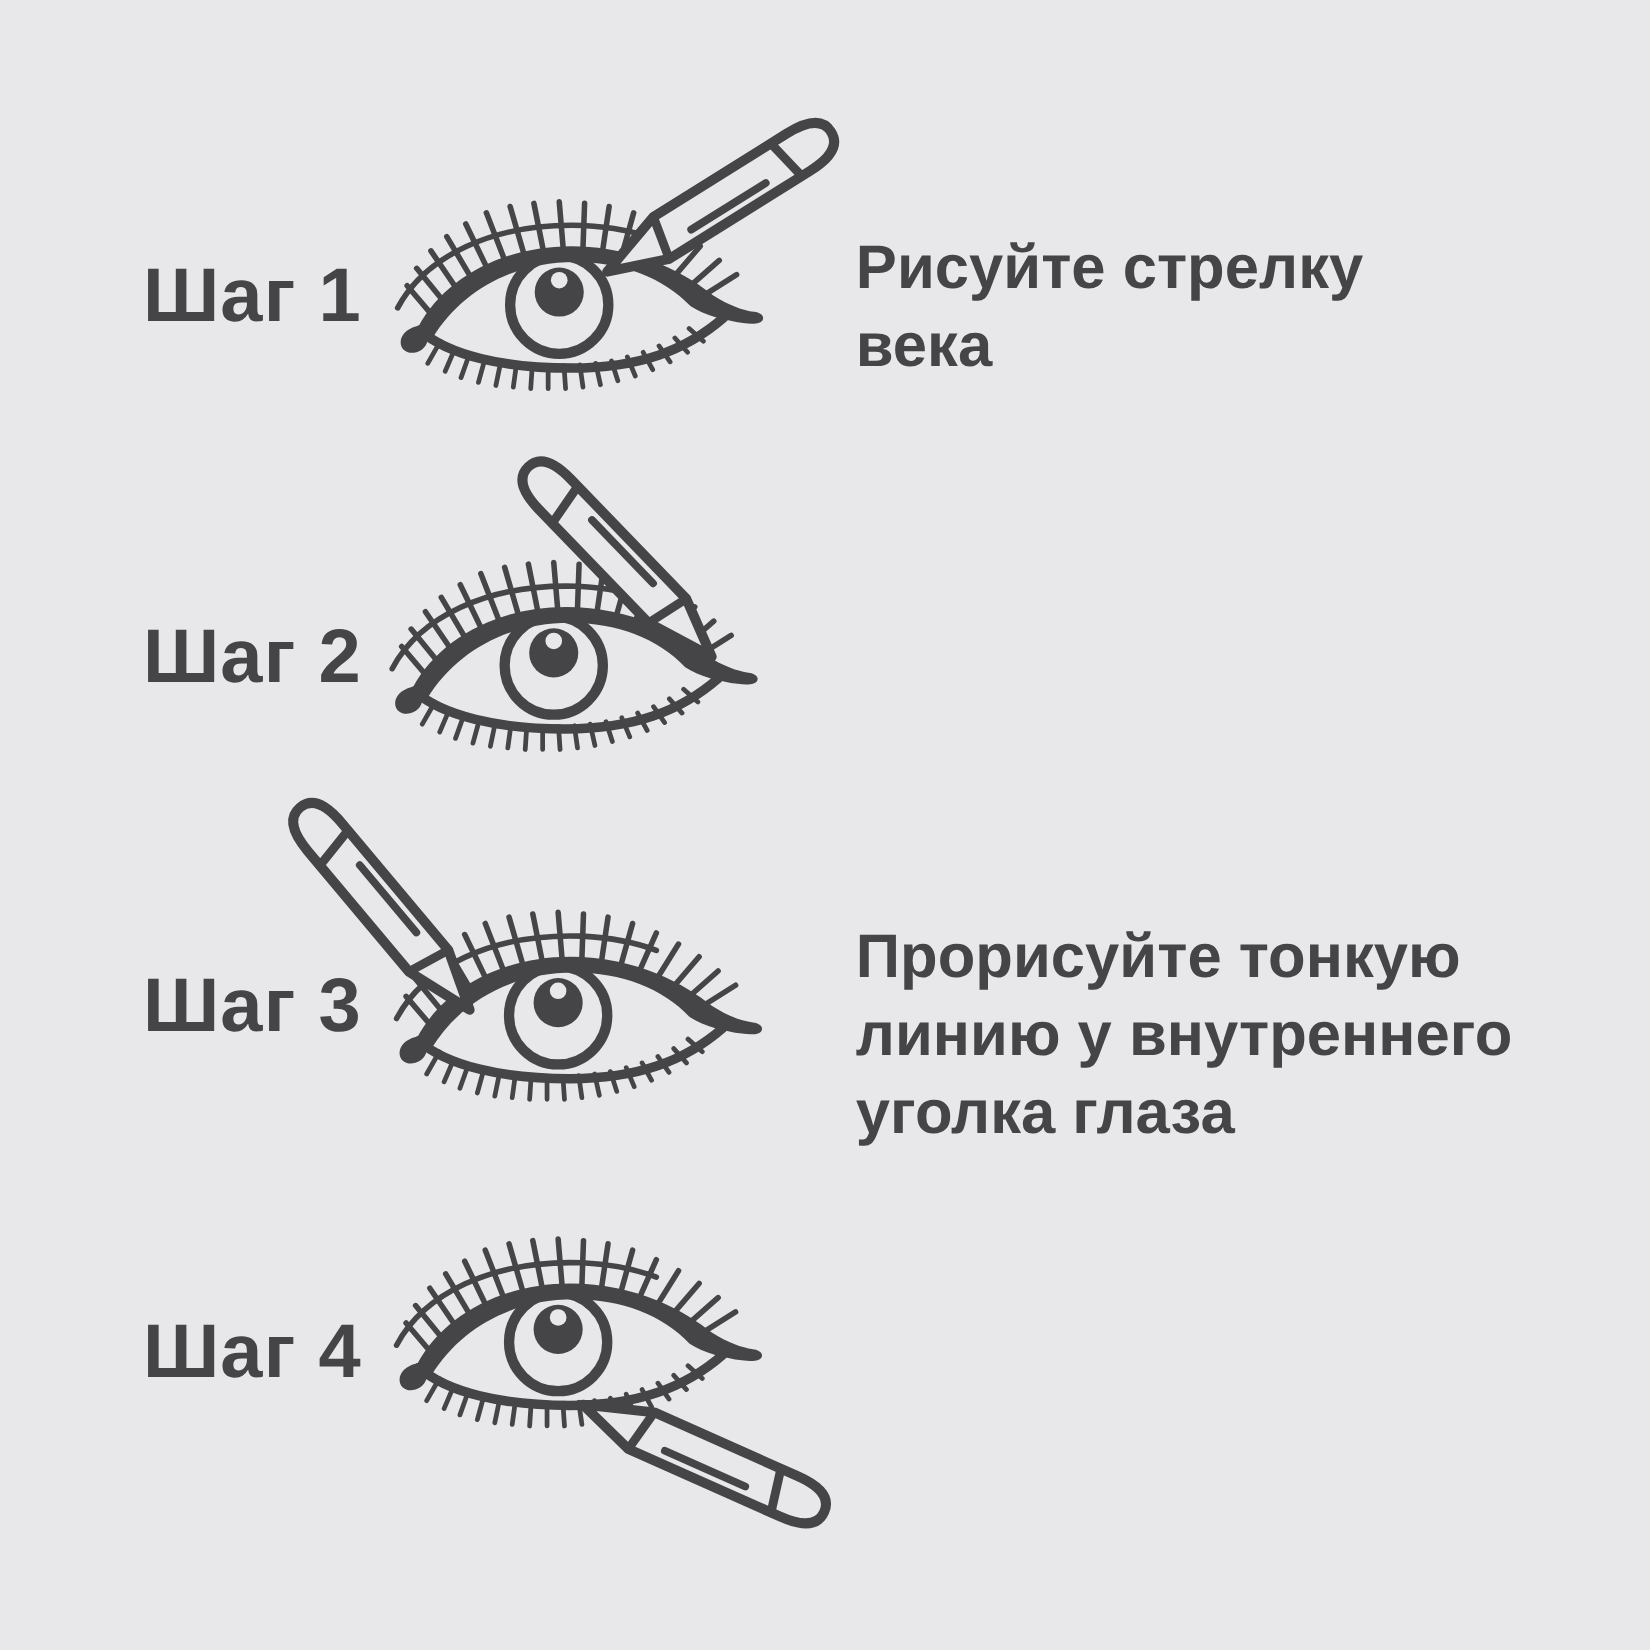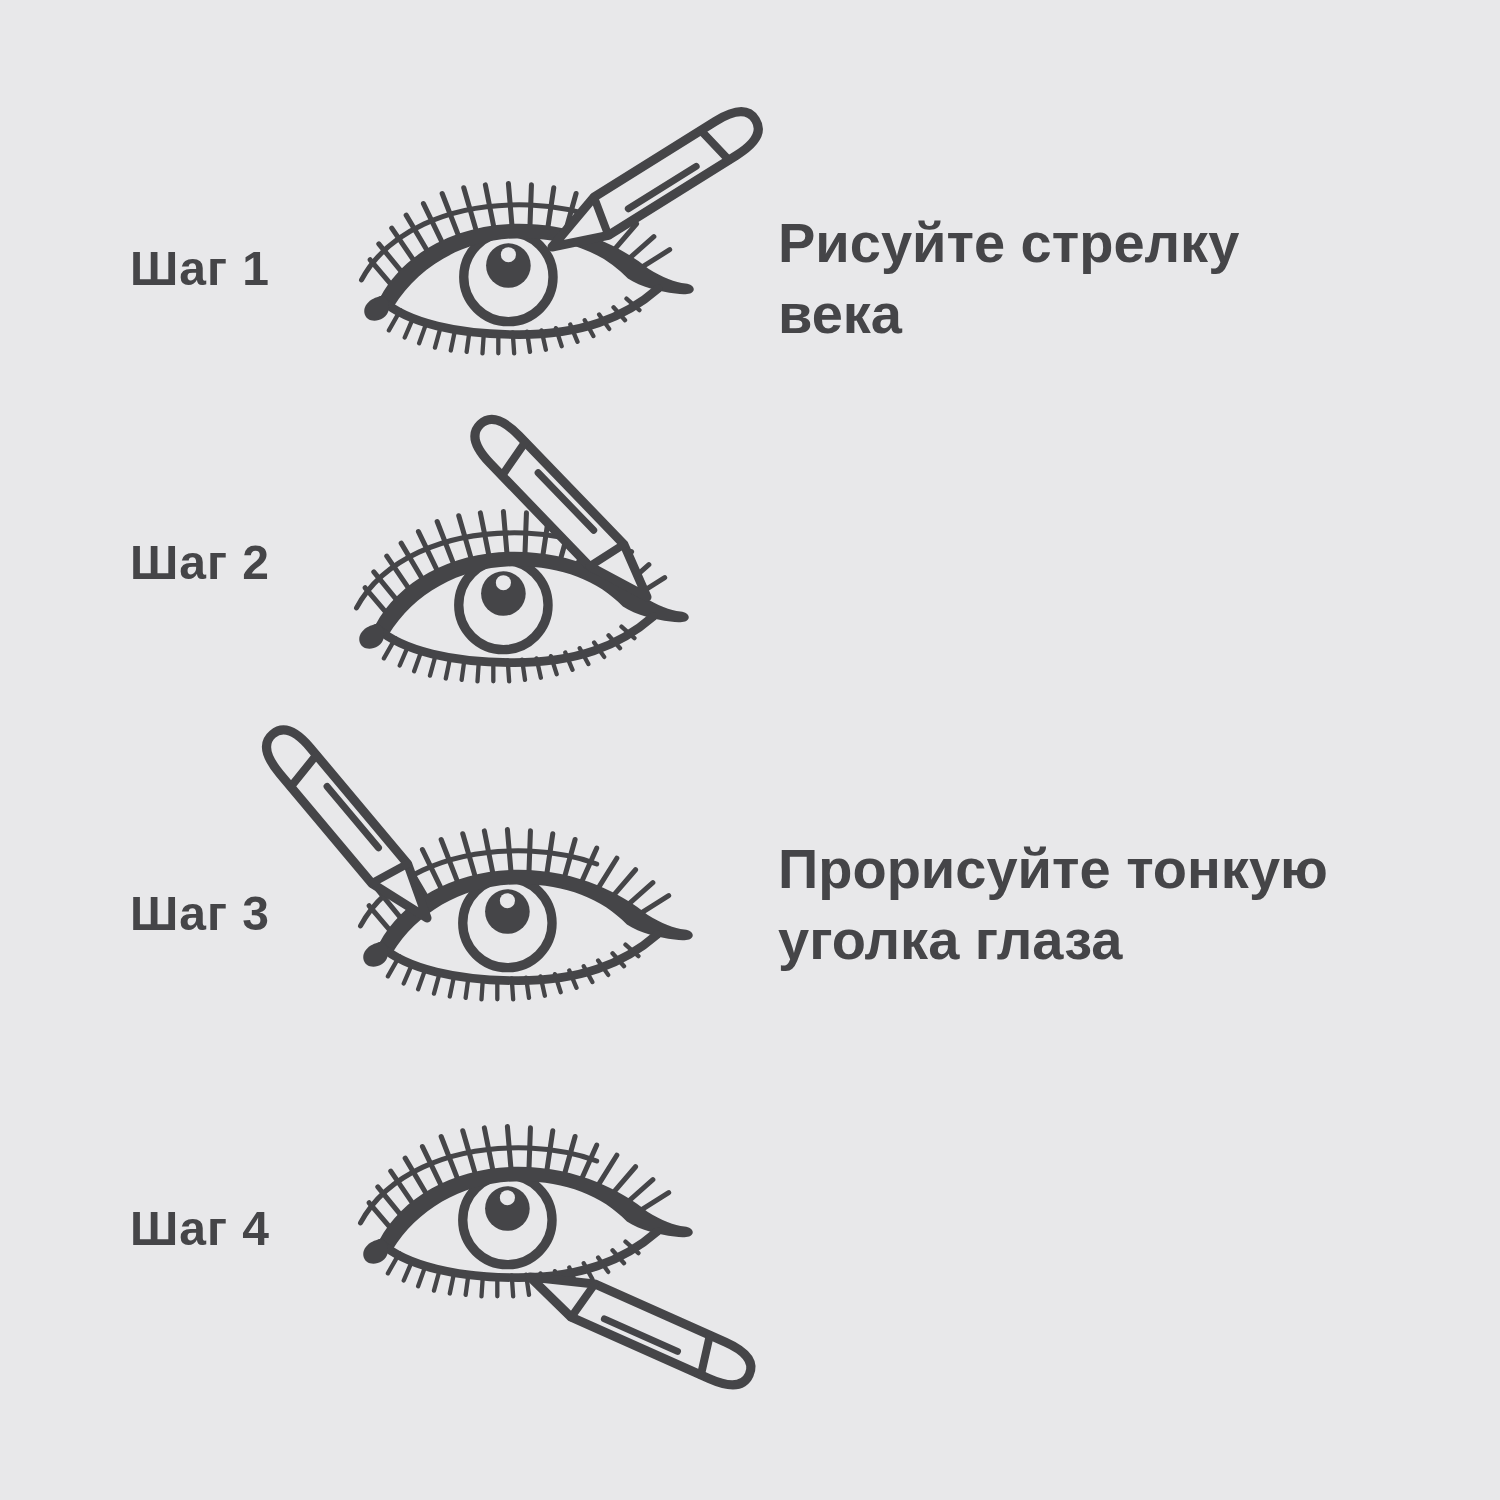--- a/index.html
+++ b/index.html
@@ -31,21 +31,21 @@
   .lash-up    { fill: none; stroke: var(--ink); stroke-width: 7;  stroke-linecap: round; }
   .lash-dn    { fill: none; stroke: var(--ink); stroke-width: 6;  stroke-linecap: round; }
   .pencil-body{ fill: var(--bg); stroke: var(--ink); stroke-width: 9; stroke-linejoin: round; }
   .pencil-line{ fill: none; stroke: var(--ink); stroke-width: 8; stroke-linecap: round; }
   .pencil-det { fill: none; stroke: var(--ink); stroke-width: 7; stroke-linecap: round; }
 
   .step-label {
     position: absolute;
     left: 130px;
     color: var(--ink);
-    font-size: 48px;
+    font-size: 69px;
     font-weight: bold;
     line-height: 66px;
     letter-spacing: 1px;
     white-space: nowrap;
   }
   .step-text {
     position: absolute;
     left: 778px;
     color: var(--ink);
     font-size: 56px;
@@ -95,29 +95,30 @@
       <use href="#pencil-shape" transform="translate(427,918) rotate(-40)"></use>
     </g>
 
     <g>
       <use href="#eye-shape" transform="translate(349,1125) scale(0.72)"></use>
       <use href="#pencil-shape" transform="translate(530,1277) rotate(114)"></use>
     </g>
   </svg>
 
   <div class="step-label" style="top:236px">Шаг 1</div>
-  <div class="step-label" style="top:530px">Шаг 2</div>
+  <div class="step-label" style="top:564px">Шаг 2</div>
   <div class="step-label" style="top:881px">Шаг 3</div>
   <div class="step-label" style="top:1196px">Шаг 4</div>
 
   <div class="step-text" style="top:207px">
     <div>Рисуйте стрелку</div>
     <div>века</div>
   </div>
 
 
   <div class="step-text" style="top:833px">
     <div>Прорисуйте тонкую</div>
+    <div>линию у внутреннего</div>
     <div>уголка глаза</div>
   </div>
 
 
 </div>
 
 </body></html>

